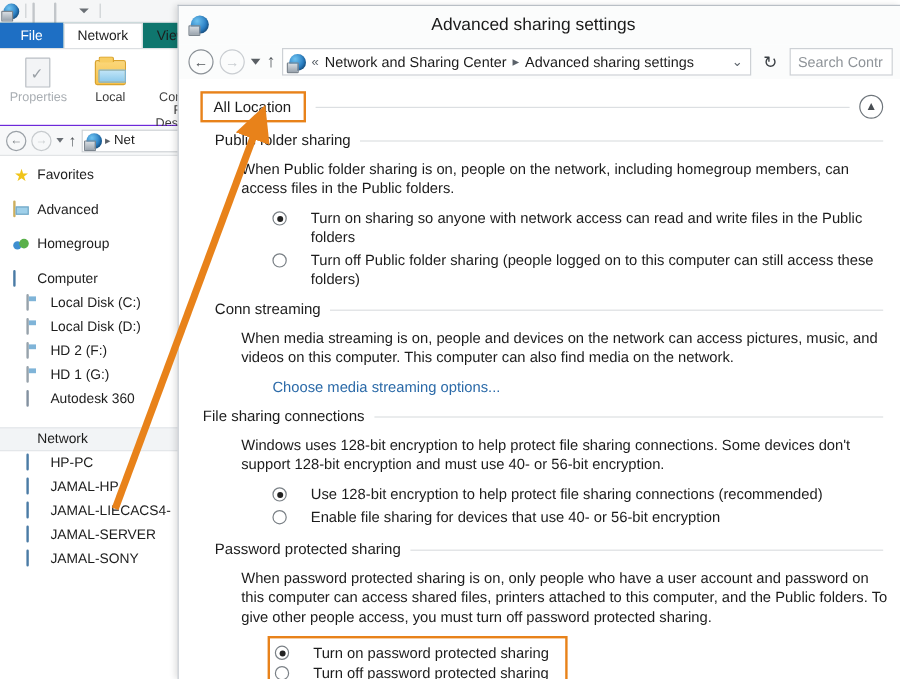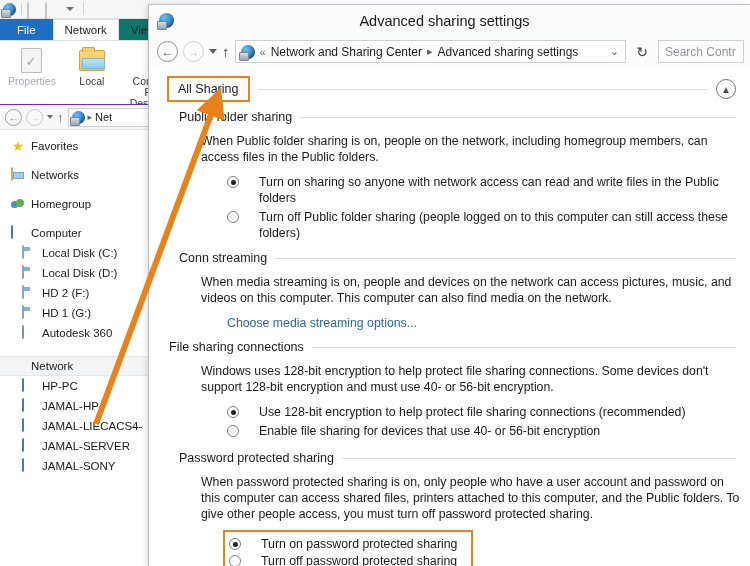--- a/index.html
+++ b/index.html
@@ -318,21 +318,21 @@
     </div>
 
     <div class="exp-nav">
       <div class="nav-row">
         <span class="ic ic-star">★</span>
         <span>Favorites</span>
       </div>
       <div class="nav-gap"></div>
       <div class="nav-row">
         <span class="ic"><span class="ic-lib"></span></span>
-        <span>Networks</span>
+        <span>Advanced</span>
       </div>
       <div class="nav-gap"></div>
       <div class="nav-row">
         <span class="ic ic-homegrp"></span>
         <span>Homegroup</span>
       </div>
       <div class="nav-gap"></div>
       <div class="nav-row">
         <span class="ic"><span class="ic-pc"></span></span>
         <span>Computer</span>
@@ -407,21 +407,21 @@
       </span>
       <span class="cp-refresh">↻</span>
       <span class="cp-search">Search Contr</span>
     </div>
 
     <div class="cp-body">
 
       <div class="allnet-row">
         <div style="display:flex;align-items:center;gap:8px;padding-right:14px;">
           <span class="allnet-box">
-            <span class="allnet-label">All Sharing</span>
+            <span class="allnet-label">All Location</span>
           </span>
           <span class="rule" style="flex:1;height:1px;background:#dcdfe2;"></span>
           <span class="chev-btn">▲</span>
         </div>
       </div>
 
       <div class="sub-head">
         <div class="sec-head">
           <span class="lbl">Public folder sharing</span>
           <span class="rule"></span>

